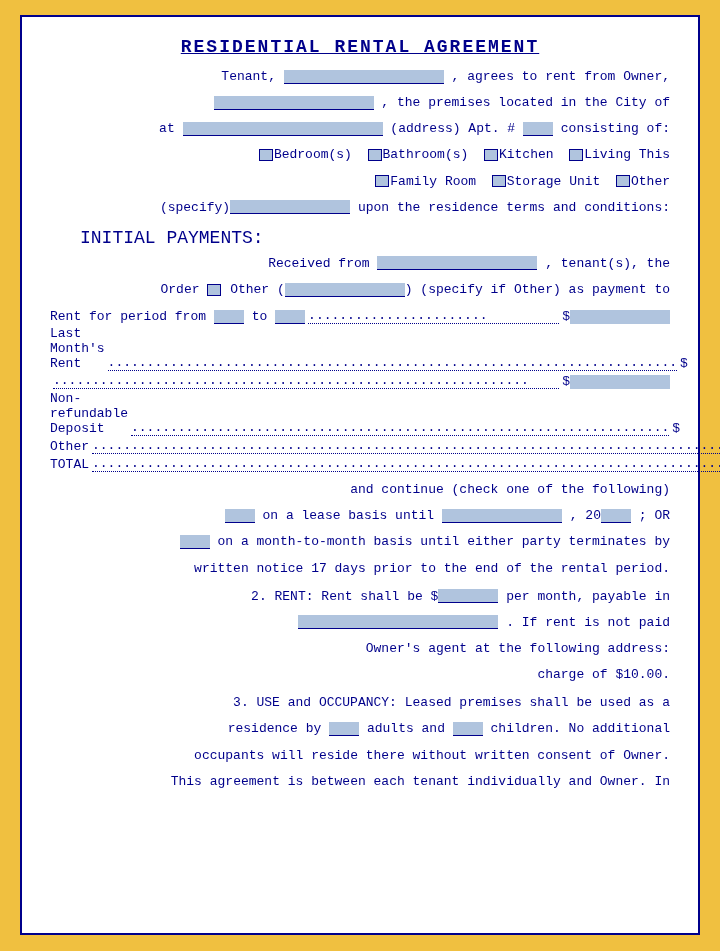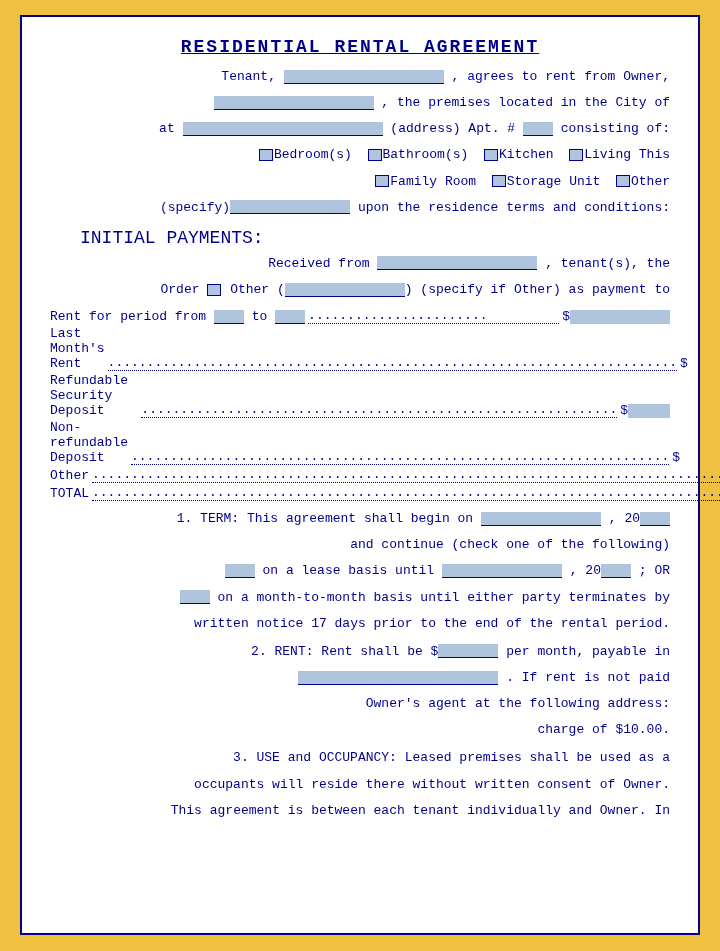--- a/index.html
+++ b/index.html
@@ -144,21 +144,20 @@
       <span>$</span>
         <span class="dollar-field"></span>
     </div>
     <div class="dotted-row">
       <span>Last Month's Rent</span>
       <span class="dotted-fill">.........................................................................</span>
       <span>$</span>
         <span class="dollar-field"></span>
     </div>
     <div class="dotted-row">
-      <span>Refundable Security Deposit</span>
       <span class="dotted-fill">.............................................................</span>
       <span>$</span>
         <span class="dollar-field"></span>
     </div>
     <div class="dotted-row">
       <span>Non-refundable Deposit</span>
       <span class="dotted-fill">.....................................................................</span>
       <span>$</span>
         <span class="dollar-field"></span>
     </div>
@@ -168,27 +167,20 @@
       <span class="dollar-field"></span>
     </div>
     <div class="dotted-row">
       <span>TOTAL</span>
       <span class="dotted-fill">...................................................................................</span>
       <span class="dollar-field"></span>
     </div>
   </div>
 
   <div class="para">
-    <p class="body-text indent">
-      <span>1.</span>
-      <span>TERM:</span>
-      <span>This agreement shall begin on</span>
-      <span class="inline-field lg"></span>
-      <span>, 20</span><span class="inline-field sm"></span>
-    </p>
     <p class="body-text">
       <span>and continue (check one of the following)</span>
     </p>
     <p class="body-text">
       <span class="inline-field sm"></span>
       <span>on a lease basis until</span>
       <span class="inline-field lg"></span>
       <span>, 20</span><span class="inline-field sm"></span>
       <span>; OR</span>
     </p>
@@ -219,18 +211,25 @@
       <span>charge of $10.00.</span>
     </p>
   </div>
 
   <div class="para">
     <p class="body-text indent">
       <span>3.</span>
       <span>USE and OCCUPANCY:</span>
       <span>Leased premises shall be used as a</span>
     </p>
+    <p class="body-text">
+      <span>residence by</span>
+      <span class="inline-field sm"></span>
+      <span>adults and</span>
+      <span class="inline-field sm"></span>
+      <span>children. No additional</span>
+    </p>
     <p class="body-text"><span>occupants will reside there without written consent of Owner.</span></p>
     <p class="body-text"><span>This agreement is between each tenant individually and Owner.  In</span></p>
 
   </div>
 
 </div>
 
 </body></html>

